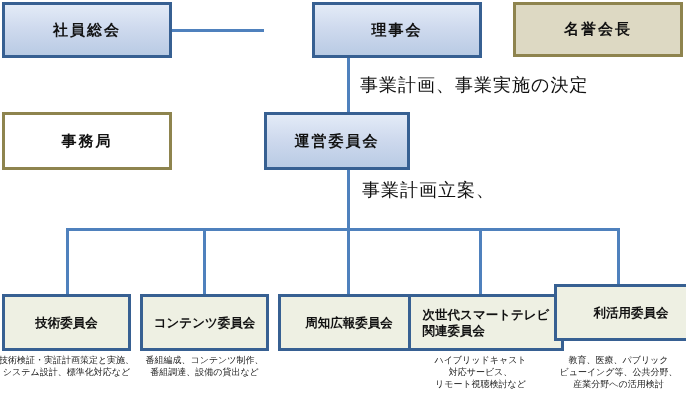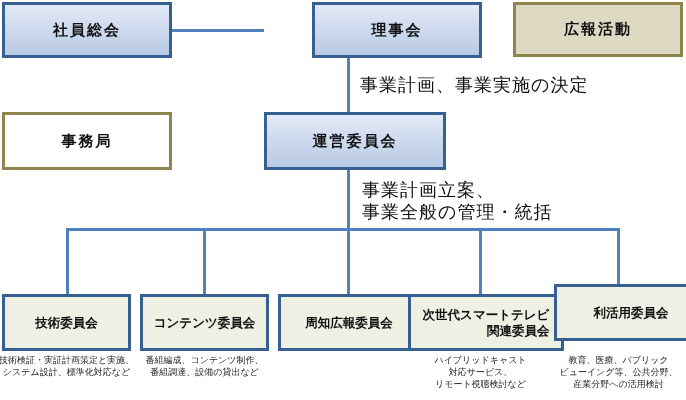--- a/index.html
+++ b/index.html
@@ -1,21 +1,21 @@
 <!DOCTYPE html>
 <html><head>
 <meta charset="utf-8">
 <style>
   html,body{margin:0;padding:0;background:#fff;}
   body{font-family:"Liberation Sans","DejaVu Sans",sans-serif;color:#1a1a1a;}
   .canvas{position:relative;width:686px;height:400px;background:#ffffff;overflow:hidden;}
 
   
   .node{position:absolute;display:flex;align-items:center;justify-content:center;
-        text-align:right;box-sizing:border-box;}
+        text-align:left;box-sizing:border-box;}
   .node .lbl{font-weight:bold;font-size:15px;letter-spacing:2px;color:#111;}
 
   .blue-node{border:3px solid #376092;
              background:linear-gradient(180deg,#e3ebf7 0%,#cfdaee 45%,#b9cbe4 100%);}
   .tan-node{border:3px solid #8e844e;background:#ddd9c3;}
   .white-node{border:3px solid #8e844e;background:#ffffff;}
 
   .committee{border:3px solid #376092;background:#eef0e3;}
   .committee .lbl{font-size:12.5px;letter-spacing:0;line-height:16px;font-weight:bold;}
 
@@ -28,21 +28,21 @@
 
   
   .desc{position:absolute;top:354px;width:157px;text-align:center;
         font-size:9px;line-height:12px;color:#222;}
 
   
   #n-soukai  {left:2px;  top:2px;  width:170px;height:56px;}
   #n-riji    {left:264px;top:2px;  width:170px;height:56px;margin-left:48px;}
   #n-meiyo   {left:513px;top:2px;  width:170px;height:55px;}
   #n-jimu    {left:2px;  top:112px;width:170px;height:58px;}
-  #n-unei    {left:264px;top:112px;width:182px;height:58px;}
+  #n-unei    {left:264px;top:112px;width:146px;height:58px;}
   #n-komon   {left:513px;top:113px;width:170px;height:57px;}
 
   #c-1{left:2px;  top:294px;width:129px;height:57px;}
   #c-2{left:140px;top:294px;width:129px;height:57px;}
   #c-3{left:278px;top:294px;width:142px;height:57px;}
   #c-4{left:408px;top:294px;width:156px;height:57px;}
   #c-5{left:554px;top:284px;width:154px;height:57px;}
 
   #d-1{left:-12px;}
   #d-2{left:126px;}
@@ -79,35 +79,34 @@
   <div class="line" id="ln-drop4"></div>
   <div class="line" id="ln-drop5"></div>
 
   <div class="node blue-node" id="n-soukai">
     <span class="lbl">社員総会</span>
   </div>
   <div class="node blue-node" id="n-riji">
     <span class="lbl">理事会</span>
   </div>
   <div class="node tan-node" id="n-meiyo">
-    <span class="lbl">広報活動</span>
+    <span class="lbl">名誉会長</span>
   </div>
 
   <div class="ann" id="ann1">事業計画、事業実施の決定</div>
 
   <div class="node white-node" id="n-jimu">
     <span class="lbl">事務局</span>
   </div>
   <div class="node blue-node" id="n-unei">
     <span class="lbl">運営委員会</span>
   </div>
 
   <div class="ann" id="ann2">
     <span class="l">事業計画立案、</span>
-    <span class="l">事業全般の管理・統括</span>
   </div>
 
   <div class="node committee" id="c-1">
     <span class="lbl">技術委員会</span>
   </div>
   <div class="node committee" id="c-2">
     <span class="lbl">コンテンツ委員会</span>
   </div>
   <div class="node committee" id="c-3">
     <span class="lbl">周知広報委員会</span>

